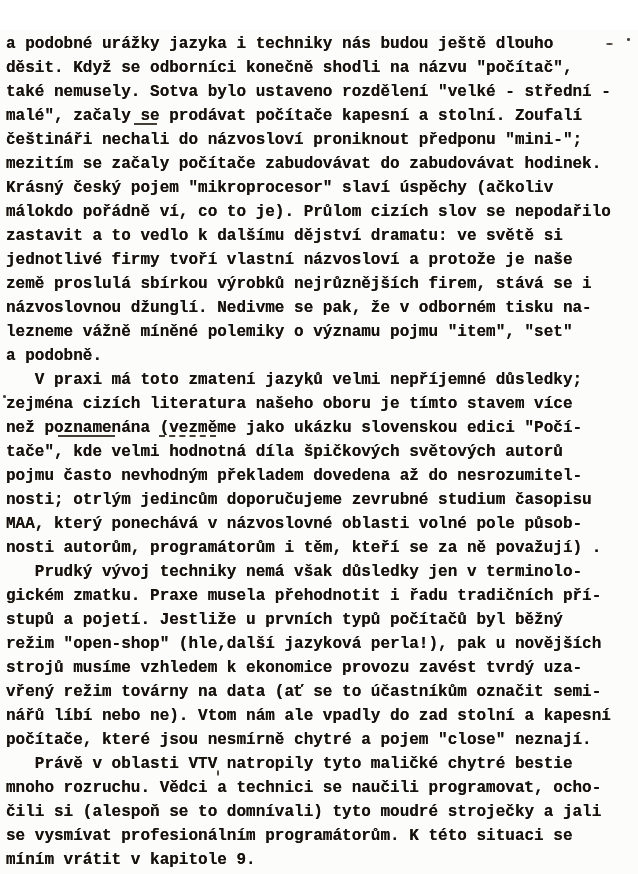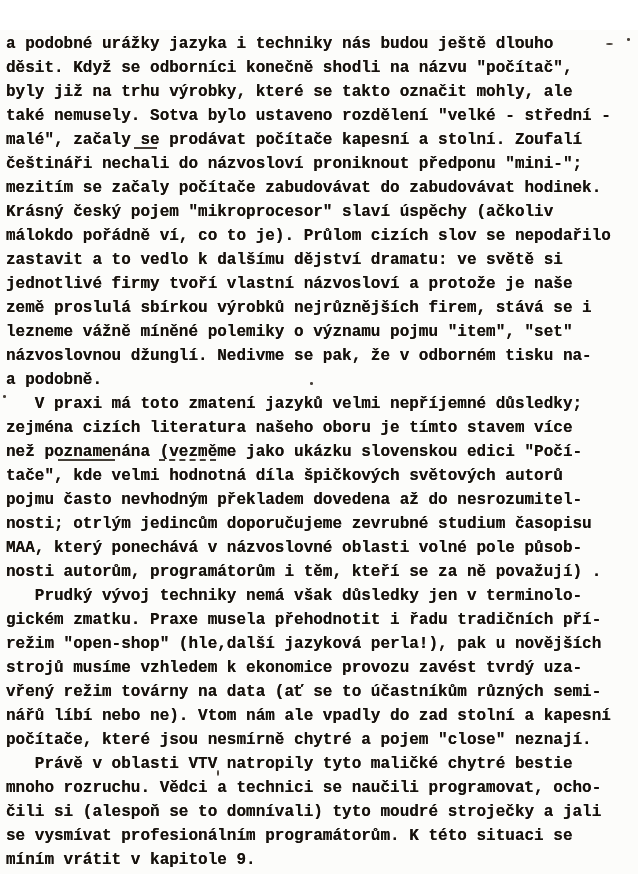--- a/index.html
+++ b/index.html
@@ -46,46 +46,46 @@
     border-radius: 45%;
   }
 </style>
 </head>
 <body>
 
 <div class="page" style="background: rgb(252, 252, 250); color: rgb(22, 17, 12); margin-top: 30px;">
   <div class="text-block" id="text-block">
       <div class="line">a podobné urážky jazyka i techniky nás budou ještě dlouho</div>
       <div class="line">děsit. Když se odborníci konečně shodli na názvu "počítač",</div>
-      <div class="line">byly již na trhu výrobky, které se takto označit mohly, ale</div>
       <div class="line">také nemusely. Sotva bylo ustaveno rozdělení "velké - střední -</div>
       <div class="line">malé", začaly se prodávat počítače kapesní a stolní. Zoufalí<span class="correction" style="left: 127.68px; width: 23.04px;"></span></div>
       <div class="line">češtináři nechali do názvosloví proniknout předponu "mini-";</div>
       <div class="line">mezitím se začaly počítače zabudovávat do zabudovávat hodinek.</div>
       <div class="line">Krásný český pojem "mikroprocesor" slaví úspěchy (ačkoliv</div>
       <div class="line">málokdo pořádně ví, co to je). Průlom cizích slov se nepodařilo</div>
       <div class="line">zastavit a to vedlo k dalšímu dějství dramatu: ve světě si</div>
       <div class="line">jednotlivé firmy tvoří vlastní názvosloví a protože je naše</div>
       <div class="line">země proslulá sbírkou výrobků nejrůznějších firem, stává se i</div>
+      <div class="line">názvoslovnou džunglí. Nedivme se pak, že v odborném tisku na-</div>
       <div class="line">lezneme vážně míněné polemiky o významu pojmu "item", "set"</div>
-      <div class="line">názvoslovnou džunglí. Nedivme se pak, že v odborném tisku na-</div>
       <div class="line">a podobně.</div>
       <div class="line">   V praxi má toto zmatení jazyků velmi nepříjemné důsledky;</div>
       <div class="line">zejména cizích literatura našeho oboru je tímto stavem více</div>
       <div class="line">než poznamenána (vezměme jako ukázku slovenskou edici "Počí-<span class="correction" style="left: 51.84px; width: 57.6px;"></span><span class="correction dashed" style="left: 152.64px; width: 57.6px;"></span></div>
       <div class="line">tače", kde velmi hodnotná díla špičkových světových autorů</div>
       <div class="line">pojmu často nevhodným překladem dovedena až do nesrozumitel-</div>
       <div class="line">nosti; otrlým jedincům doporučujeme zevrubné studium časopisu</div>
       <div class="line">MAA, který ponechává v názvoslovné oblasti volné pole působ-</div>
       <div class="line">nosti autorům, programátorům i těm, kteří se za ně považují) .</div>
       <div class="line">   Prudký vývoj techniky nemá však důsledky jen v terminolo-</div>
       <div class="line">gickém zmatku. Praxe musela přehodnotit i řadu tradičních pří-</div>
+      <div class="line">stupů a pojetí. Jestliže u prvních typů počítačů byl běžný</div>
       <div class="line">režim "open-shop" (hle,další jazyková perla!), pak u novějších</div>
       <div class="line">strojů musíme vzhledem k ekonomice provozu zavést tvrdý uza-</div>
-      <div class="line">vřený režim továrny na data (ať se to účastníkům různých semi-</div>
+      <div class="line">vřený režim továrny na data (ať se to účastníkům označit semi-</div>
       <div class="line">nářů líbí nebo ne). Vtom nám ale vpadly do zad stolní a kapesní</div>
       <div class="line">počítače, které jsou nesmírně chytré a pojem "close" neznají.</div>
       <div class="line">   Právě v oblasti VTV natropily tyto maličké chytré bestie</div>
       <div class="line">mnoho rozruchu. Vědci a technici se naučili programovat, ocho-</div>
       <div class="line">čili si (alespoň se to domnívali) tyto moudré stroječky a jali</div>
       <div class="line">se vysmívat profesionálním programátorům. K této situaci se</div>
       <div class="line">míním vrátit v kapitole 9.</div>
     </div>
 <span class="speck" style="left: 515px; top: 9px; width: 3px; height: 3px;"></span>
     <span class="speck" style="left: 606px; top: 13px; width: 7px; height: 2px;"></span>

